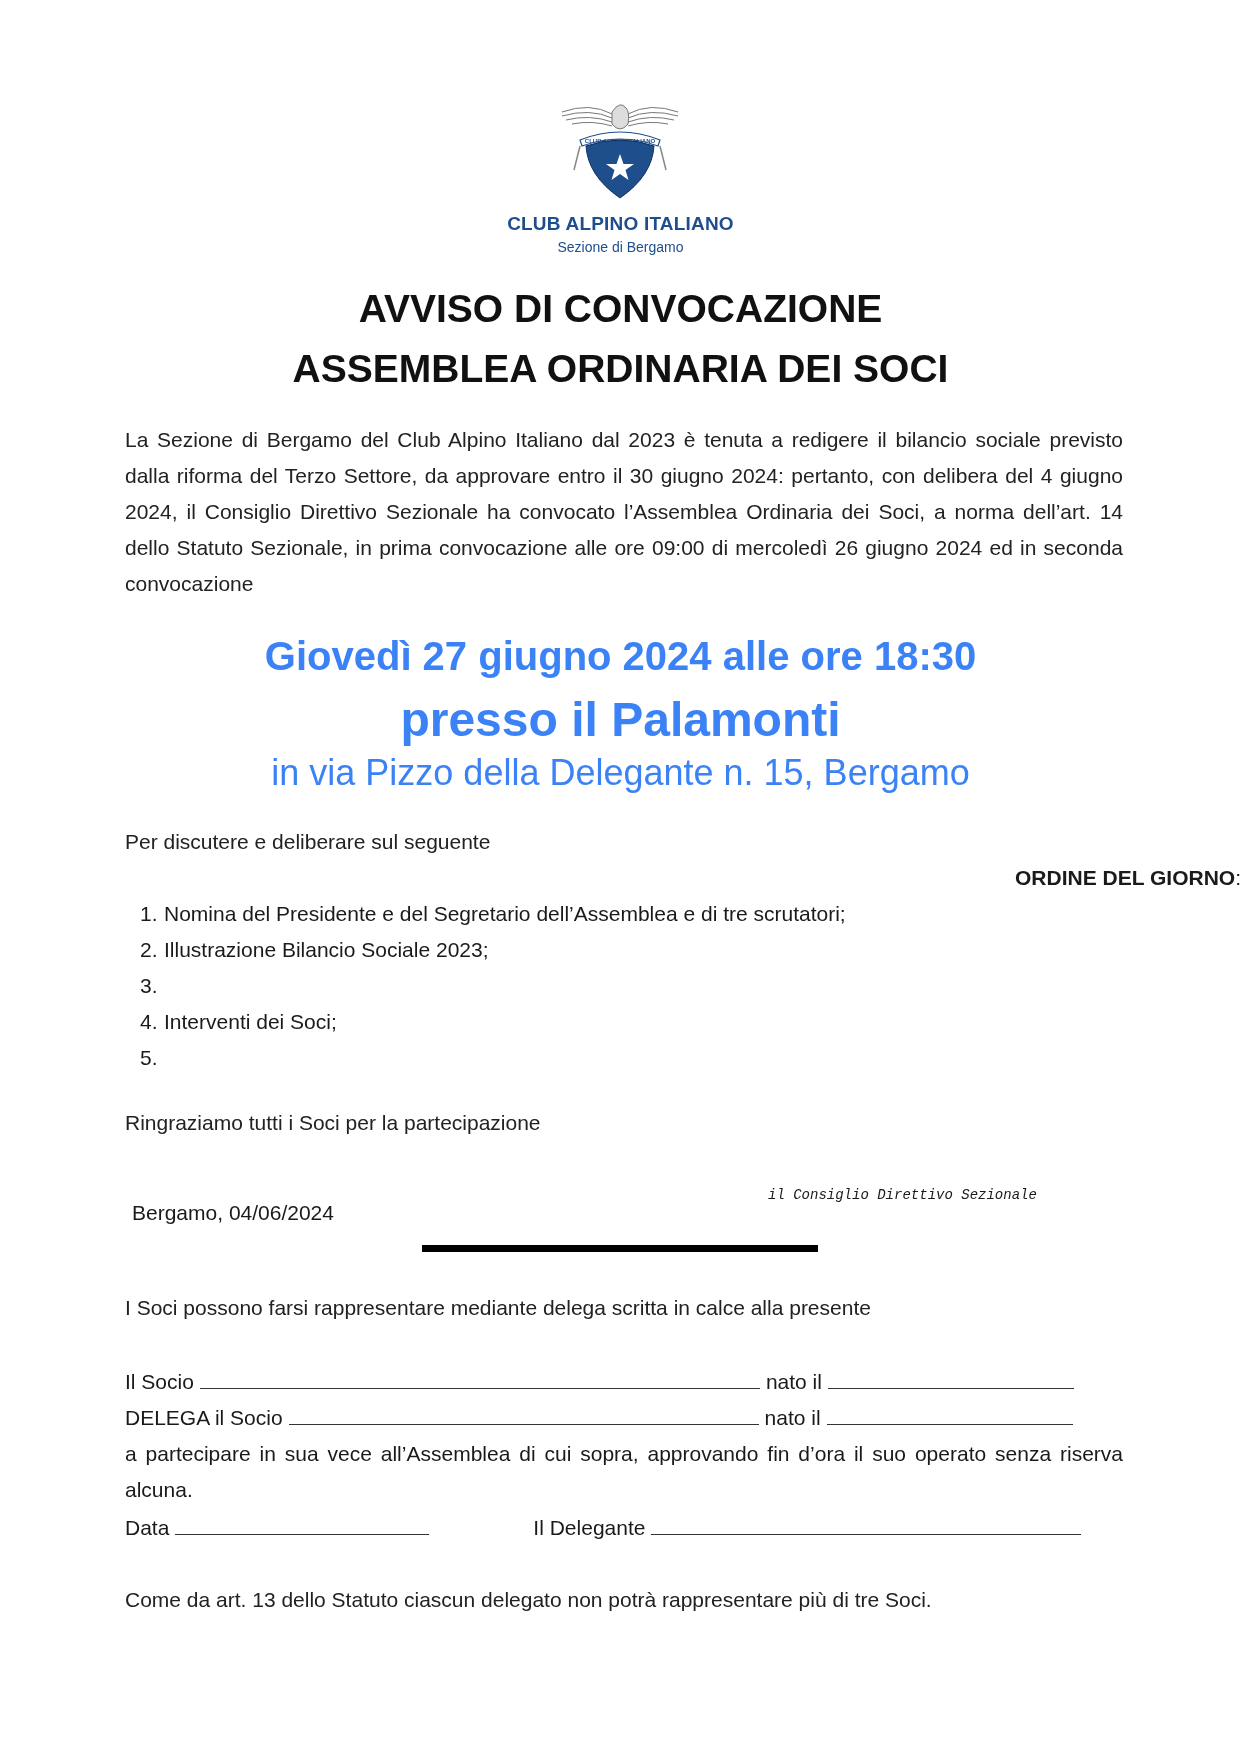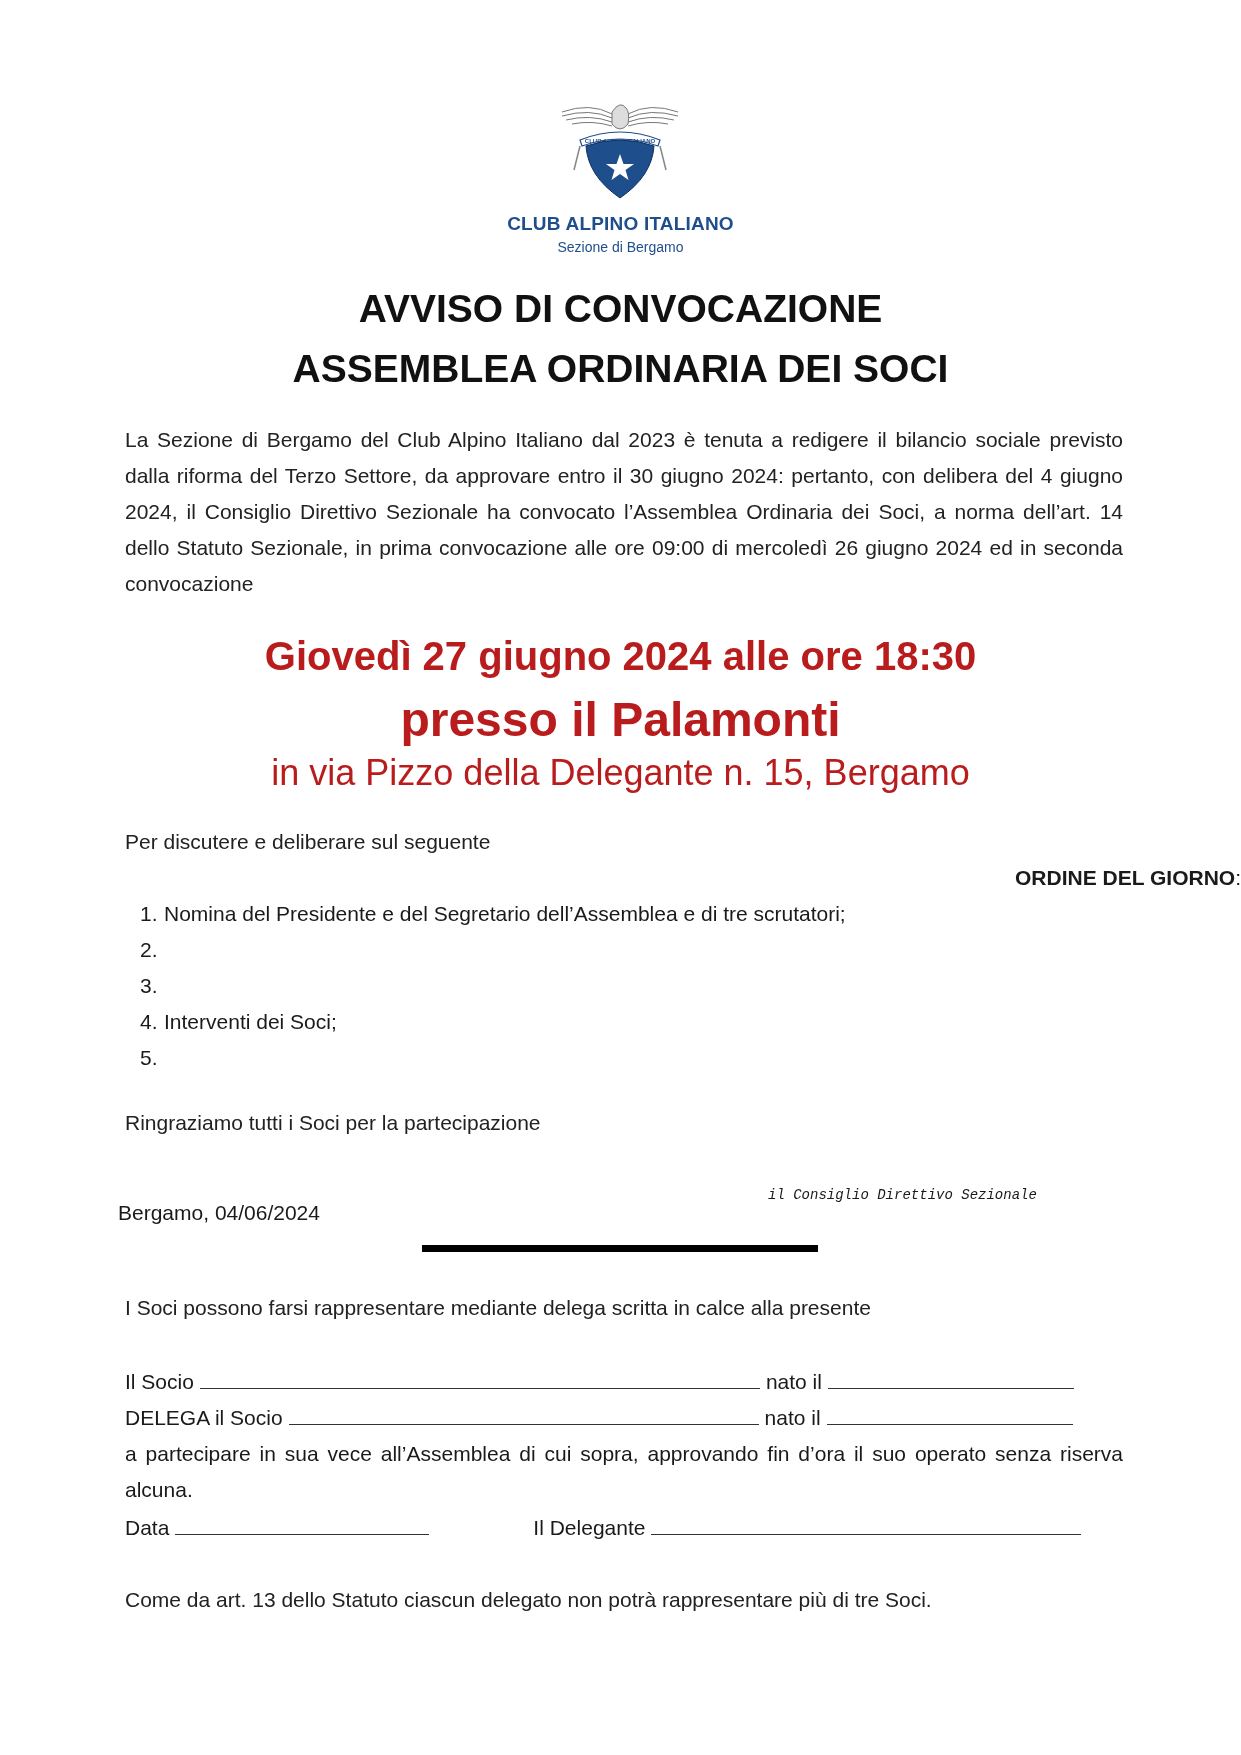--- a/index.html
+++ b/index.html
@@ -7,32 +7,32 @@
          font-family: "Liberation Sans", "DejaVu Sans", sans-serif; color: #1a1a1a; }
   .abs { position: absolute; }
   .logo { left: 560px; top: 100px; width: 120px; height: 100px; }
   .brand { left: 0; width: 1241px; text-align: center; color: #1f4e8c; }
   .brand-title { top: 213px; font-size: 19px; font-weight: bold; letter-spacing: 0.2px; }
   .brand-sub { top: 239px; font-size: 14px; }
   .title { left: 0; width: 1241px; text-align: center; font-weight: bold; font-size: 39px; color: #111; }
   .t1 { top: 287px; } .t2 { top: 347px; }
   .body { left: 125px; width: 998px; font-size: 21px; line-height: 36px; color: #222; }
   .para { top: 422px; text-align: justify; text-align-last: left; }
-  .event { left: 0; width: 1241px; text-align: center; color: #b91c1c; }
+  .event { left: 0; width: 1241px; text-align: center; color: #3b82f6; }
   .e1 { top: 634px; font-size: 40px; font-weight: bold; }
   .e2 { top: 692px; font-size: 48px; font-weight: bold; }
   .e3 { top: 752px; font-size: 36px; }
   .intro { top: 824px; }
   .odg { top: 860px; left: 0; width: 1241px; text-align: right; font-size: 21px; line-height: 36px; }
   .odg b { font-weight: bold; }
   .agenda { top: 896px; left: 140px; font-size: 21px; line-height: 36px; margin: 0; padding: 0; list-style: none; }
   .agenda li { display: flex; }
   .agenda .num { width: 24px; }
   .thanks { top: 1105px; }
-  .date { top: 1195px; left: 118px; font-size: 21px; line-height: 36px; }
+  .date { top: 1195px; left: 132px; font-size: 21px; line-height: 36px; }
   .signer { top: 1177px; left: 768px; font-size: 14px; line-height: 36px; font-style: italic; font-family: Liberation Mono, monospace; }
   .divider { top: 1245px; left: 422px; width: 396px; height: 7px; background: #000; }
   .proxy-intro { top: 1290px; }
   .row { left: 125px; font-size: 21px; line-height: 36px; white-space: nowrap; }
   .blank { display: inline-block; border-bottom: 1.5px solid #333; height: 22px; vertical-align: baseline; margin: 0 6px; }
   .r1 { top: 1364px; } .r2 { top: 1400px; }
   .r3 { top: 1436px; width: 998px; white-space: normal; text-align: justify; text-align-last: left; }
   .r5 { top: 1510px; }
   .note { top: 1582px; }
 </style>
@@ -67,20 +67,21 @@
 <div class="abs body intro">Per discutere e deliberare sul seguente</div>
 <div class="abs odg"><b>ORDINE DEL GIORNO</b><span>:</span></div>
 
 <ul class="abs agenda">
   <li>
       <span class="num">1.</span>
       <span>Nomina del Presidente e del Segretario dell’Assemblea e di tre scrutatori;</span>
     </li>
   <li>
       <span class="num">2.</span>
+      <span>Illustrazione Bilancio Sociale 2023;</span>
     </li>
   <li>
       <span class="num">3.</span>
     </li>
   <li>
       <span class="num">4.</span>
       <span>Interventi dei Soci;</span>
     </li>
   <li>
       <span class="num">5.</span>

